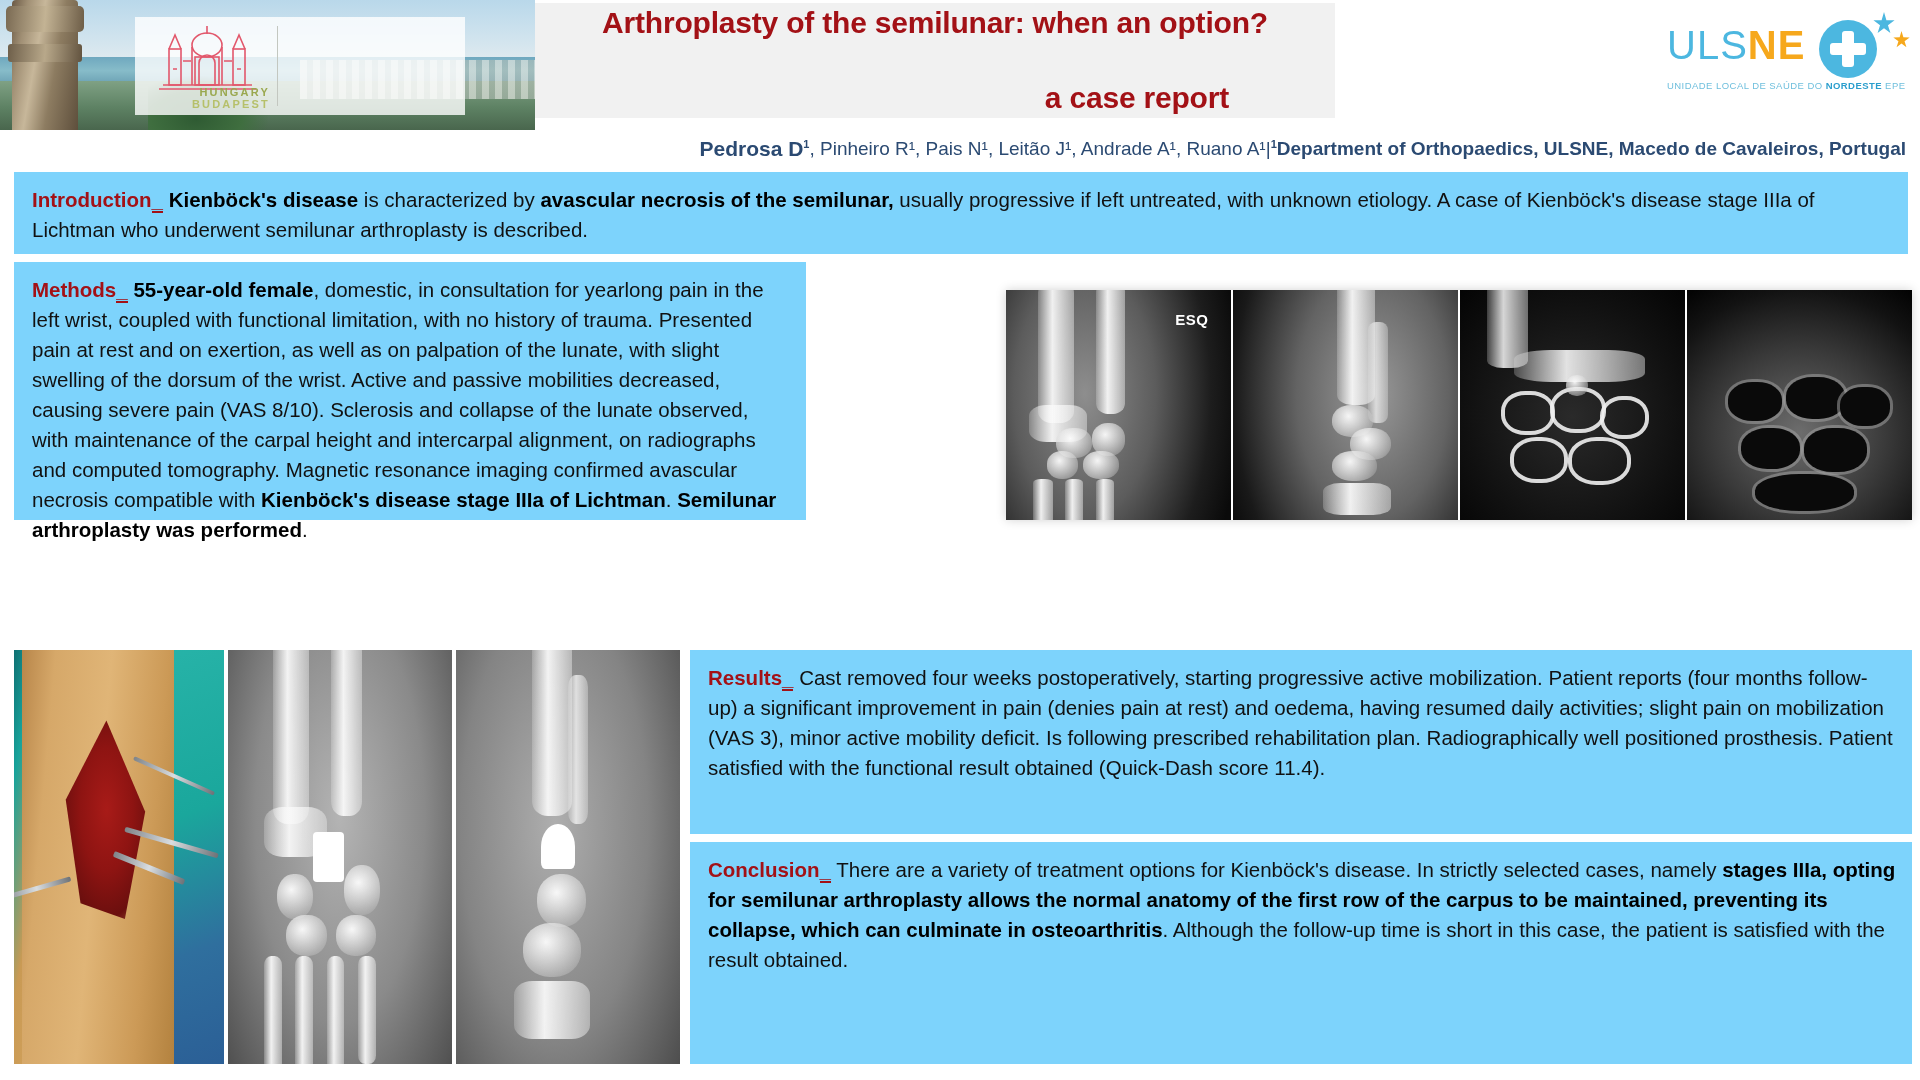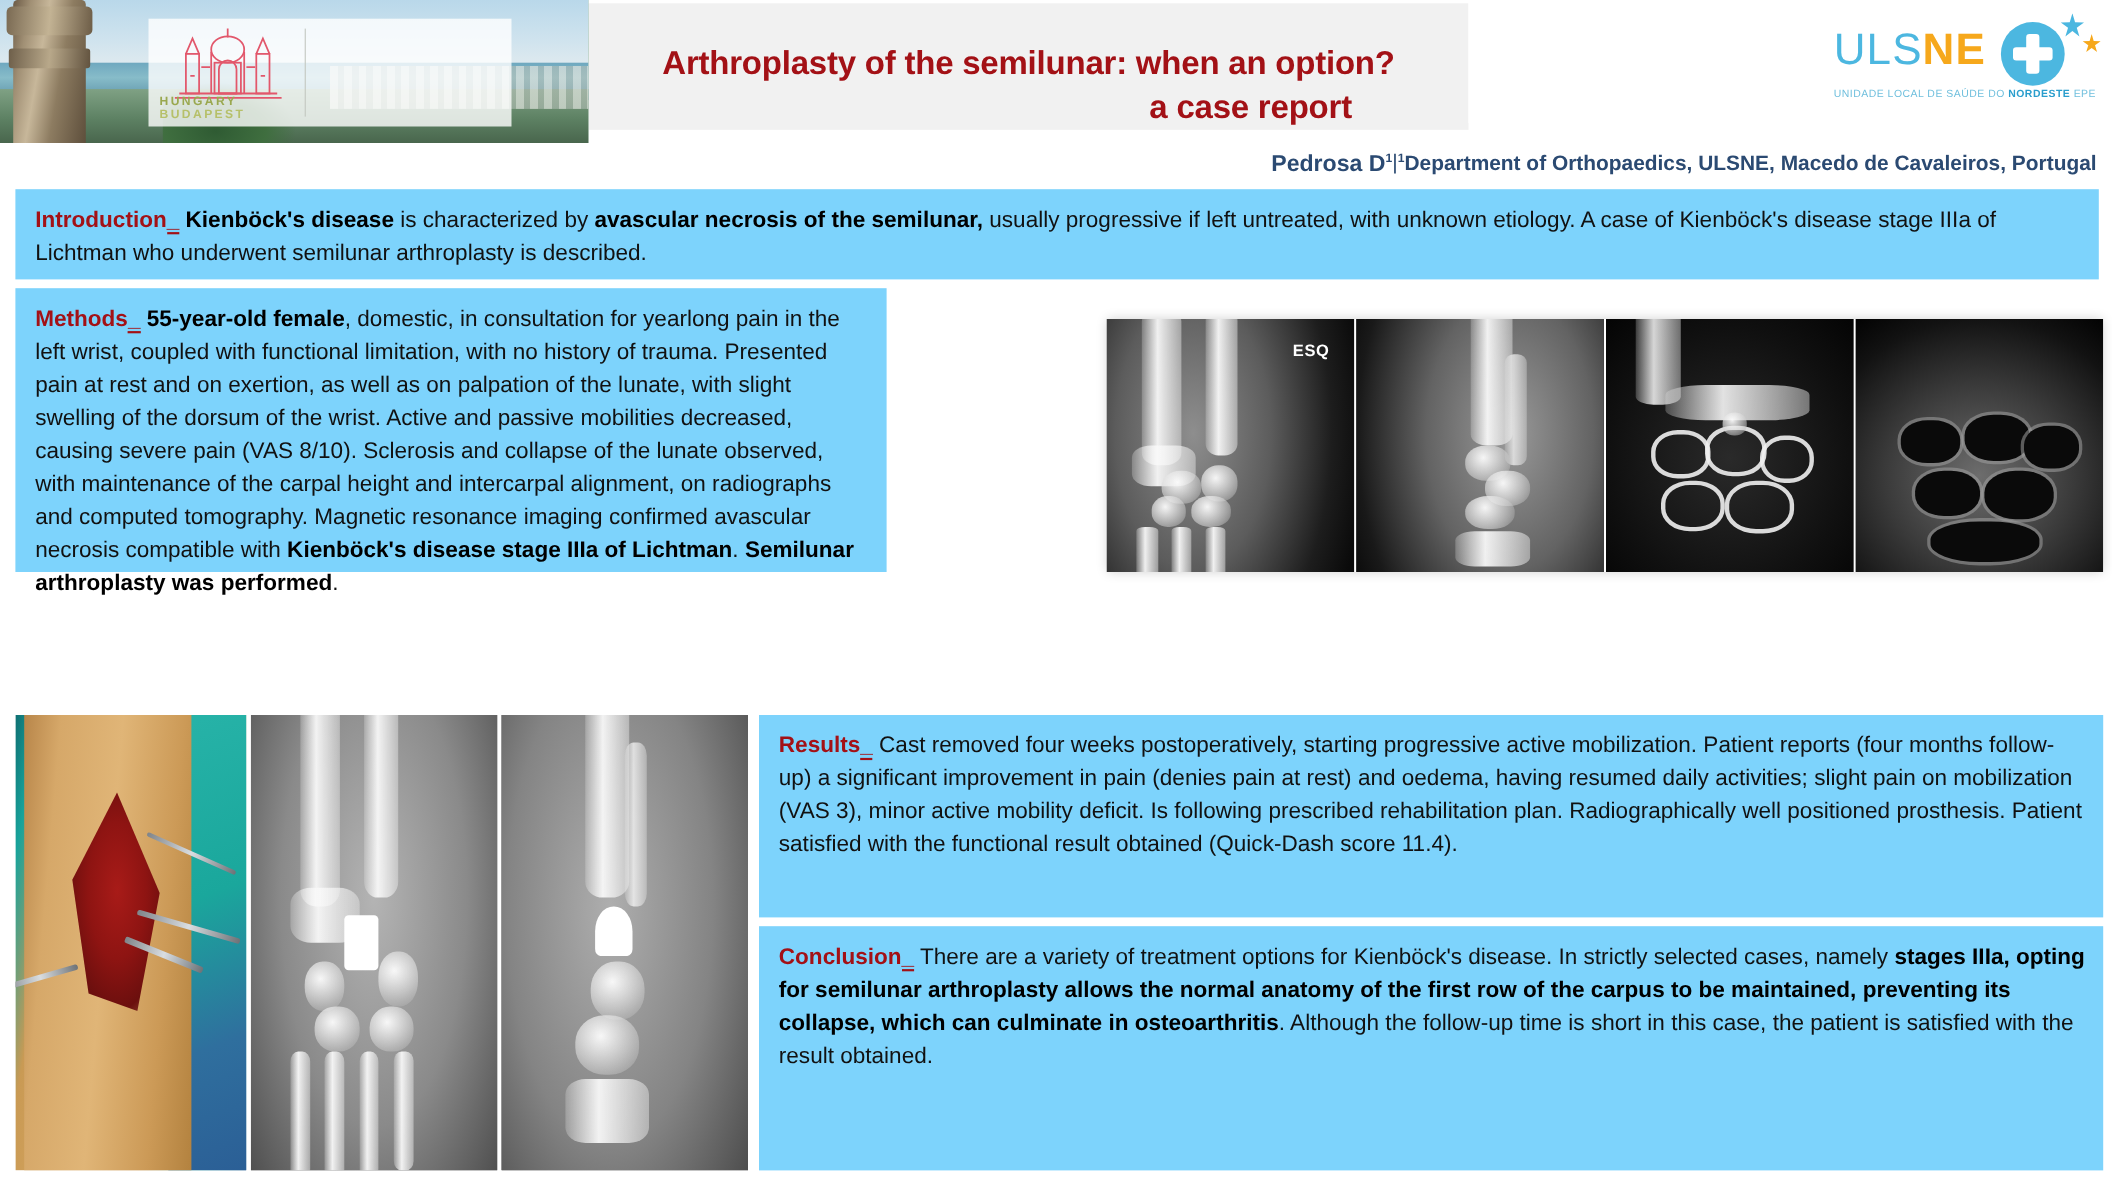--- a/index.html
+++ b/index.html
@@ -44,42 +44,42 @@
     background: radial-gradient(ellipse at 40% 80%, #2f5b33 0%, #3f6e3f 45%, rgba(60,105,60,0) 72%);
   }
 
   .logo-plate {
     position: absolute; left: 135px; top: 17px;
     width: 330px; height: 98px;
     background: rgba(255,255,255,0.80);
     display: flex; align-items: center;
   }
   .basilica { width: 125px; height: 86px; position: relative; margin-left: 10px; }
-  .bas-label { position:absolute; left:0; bottom:-1px; width:125px; text-align:left;
+  .bas-label { position:absolute; left:0; bottom:-1px; width:125px; text-align:right;
     color:#9aa84f; font-size:11px; letter-spacing:2.2px; font-weight:700; line-height:12px;}
   .bas-label .b2 { color:#b6c06a; }
   .vdiv { width:1px; height:80px; background:#c3c7c0; margin:0 7px; }
   .sicot-block { position: relative; width: 180px; height: 90px; }
   .sicot-41 { position:absolute; left: 44px; top: -1px; font-size: 19px; font-weight:700; font-style:italic; color:#7fa23f; }
   .sicot-41 sup { font-size: 11px; }
   .sicot-word { position:absolute; left: 56px; top: 11px; font-size: 33px; font-weight: 800; color:#e8112d; letter-spacing: -0.5px; line-height:33px; }
   .sicot-ortho { position:absolute; left: 57px; top: 43px; font-size: 14px; font-weight: 800; color:#8d9197; letter-spacing: 0.6px; }
   .sicot-world { position:absolute; left: 57px; top: 58px; font-size: 13.5px; font-weight: 800; color:#7fa23f; letter-spacing: 0.4px; }
   .sicot-dates { position:absolute; left: 2px; top: 74px; font-size: 13px; font-weight: 800; color:#e8112d; letter-spacing: 1.2px; }
   .sicot-emblem { position:absolute; left: 4px; top: 16px; width: 46px; height: 46px; border-radius:50%;
     background: radial-gradient(circle at 50% 50%, #ffffff 0 22%, #d21f35 22% 36%, #2a4f9b 36% 60%, #c0a13a 60% 74%, #a3172a 74% 100%);
     border: 2px solid #b08f2e; }
   .sicot-emblem::after { content:""; position:absolute; left:9px; top:13px; width:28px; height:18px;
     background: radial-gradient(ellipse at 30% 50%, #fff 0 36%, rgba(255,255,255,0) 60%),
                 radial-gradient(ellipse at 72% 50%, #fff 0 36%, rgba(255,255,255,0) 60%); }
 
   .title-box {
     width: 800px; height: 115px; margin-top: 3px;
     background: #f1f1f1;
-    display: flex; flex-direction: column; align-items: center; justify-content: flex-end;
+    display: flex; flex-direction: column; align-items: center; justify-content: space-between;
   }
   .title-line { color: #a31116; font-weight: 800; font-size: 30px; line-height: 40px; letter-spacing: -0.2px; text-align:center; }
   .title-line.second { align-self: flex-end; padding-right: 106px; }
 
   .ulsne-box { width: 585px; height: 112px; background:#fff; position: relative; }
   .ulsne-inner { position:absolute; right: 8px; top: 14px; width: 245px; height: 84px; }
   .uls-text { position:absolute; left: 0; top: 10px; font-size: 40px; font-weight: 400; color: #4cb7e0; letter-spacing: 1px; line-height: 42px;}
   .uls-text b { color:#f6a81c; font-weight: 800; }
   .uls-cross-wrap { position: absolute; left: 152px; top: 6px; width: 58px; height: 58px; border-radius:50%; background: #4cb7e0; }
   .uls-cross { position:absolute; left: 11px; top: 11px; width: 36px; height: 36px; }
@@ -218,20 +218,21 @@
           </div>
         <div class="star s1"></div>
         <div class="star s2"></div>
         <div class="uls-sub"><span>UNIDADE LOCAL DE SAÚDE DO </span><b>NORDESTE</b><span> EPE</span></div>
       </div>
     </div>
   </div>
 
   <div class="authors">
     <span class="lead"><span>Pedrosa D</span><sup>1</sup></span>
+      <span>, Pinheiro R¹, Pais N¹, Leitão J¹, Andrade A¹, Ruano A¹</span>
       <span> | </span>
       <span class="aff"><sup>1</sup><span>Department of Orthopaedics, ULSNE, Macedo de Cavaleiros, Portugal</span></span>
   </div>
 
   <div class="box" id="intro-box">
     <div class="box-inner">
       <p class="body"><span class="sect"><span>Introduction</span><u>_</u></span><span><span> </span><b>Kienböck's disease</b><span> is characterized by </span><b>avascular necrosis of the semilunar,</b><span> usually progressive if left untreated, with unknown etiology. A case of Kienböck's disease stage IIIa of Lichtman who underwent semilunar arthroplasty is described.</span></span></p>
     </div>
   </div>
 

